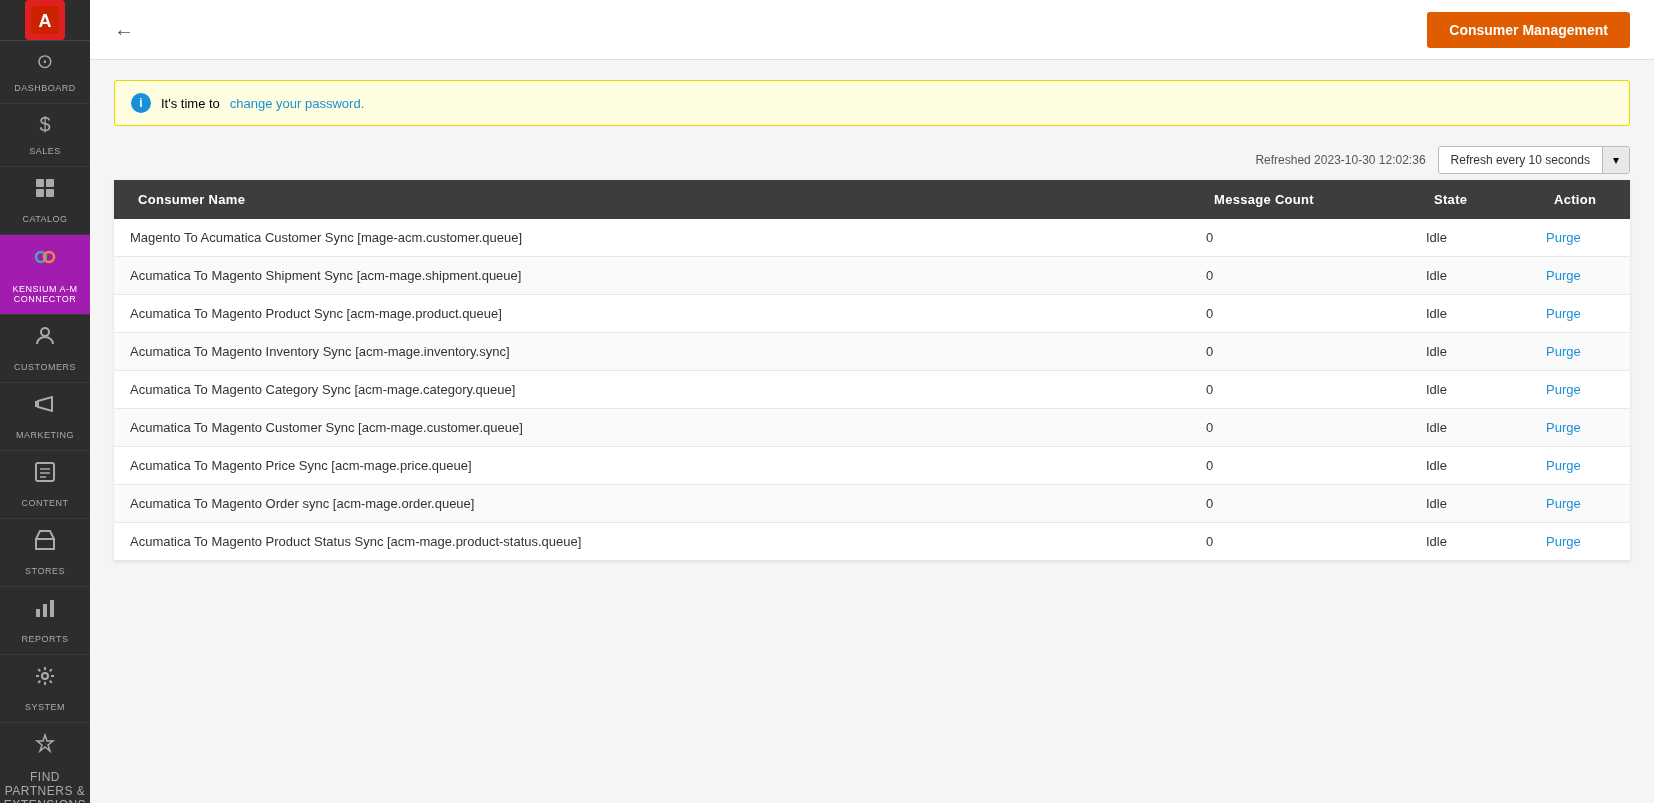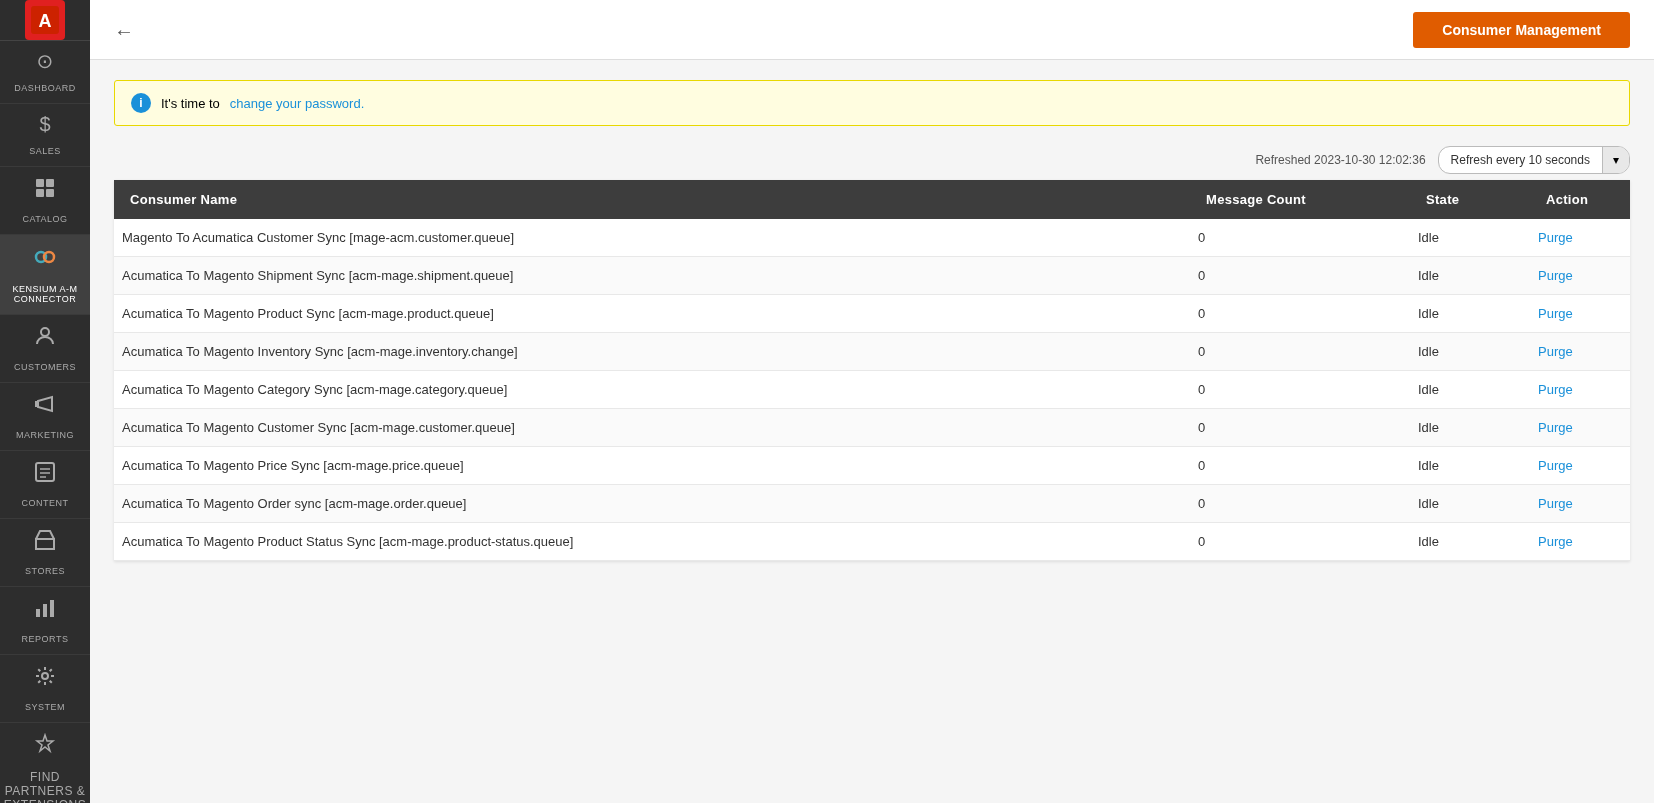--- a/index.html
+++ b/index.html
@@ -44,21 +44,21 @@
       display: flex;
       flex-direction: column;
       align-items: center;
       cursor: pointer;
       color: #aaa;
       font-size: 10px;
       text-align: center;
       gap: 4px;
       border-bottom: 1px solid #3a3a3a;
     }
-    .sidebar-item.active { background: #404040; color: #fff; }
+    .sidebar-item.active { background: #a21caf; color: #fff; }
     .sidebar-icon { font-size: 20px; line-height: 1; }
     .sidebar-label { font-size: 9px; text-transform: uppercase; letter-spacing: 0.5px; margin-top: 8px; }
 
     
     .main {
       flex: 1;
       display: flex;
       flex-direction: column;
       overflow: hidden;
     }
@@ -76,21 +76,21 @@
     .back-arrow {
       margin-right: auto;
       cursor: pointer;
       color: #555;
       font-size: 20px;
     }
     .btn-consumer-management {
       background: #e05c00;
       color: white;
       border: none;
-      padding: 10px 29px;
+      padding: 10px 22px;
       font-size: 14px;
       font-weight: 600;
       border-radius: 3px;
       cursor: pointer;
     }
 
     
     .content {
       flex: 1;
       overflow-y: auto;
@@ -131,21 +131,21 @@
       justify-content: flex-end;
       gap: 12px;
       margin-bottom: 6px;
       font-size: 12px;
       color: #555;
     }
     .refresh-dropdown {
       display: flex;
       align-items: center;
       border: 1px solid #bbb;
-      border-radius: 12px;
+      border-radius: 3px;
       overflow: hidden;
       background: white;
     }
     .refresh-dropdown-label {
       padding: 6px 12px;
       font-size: 12px;
       color: #333;
     }
     .refresh-dropdown-btn {
       background: #e8e8e8;
@@ -161,41 +161,41 @@
       width: 100%;
       border-collapse: collapse;
       background: white;
       box-shadow: 0 1px 3px rgba(0,0,0,0.1);
     }
     .data-table thead tr {
       background: #3d3d3d;
       color: white;
     }
     .data-table thead th {
-      padding: 12px 16px;
+      padding: 12px 24px;
       text-align: left;
       font-size: 13px;
       font-weight: 600;
       letter-spacing: 0.3px;
     }
     .data-table thead th:nth-child(2) { width: 220px; }
     .data-table thead th:nth-child(3) { width: 120px; }
     .data-table thead th:nth-child(4) { width: 100px; }
     .data-table tbody tr {
       border-bottom: 1px solid #e8e8e8;
     }
     .data-table tbody tr:nth-child(even) { background: #fafafa; }
     .data-table tbody tr:nth-child(odd) { background: #fff; }
     .data-table tbody tr.highlighted {
       background: #e8f4ff;
       outline: 2px solid #cc0000;
       outline-offset: -2px;
     }
     .data-table tbody td {
-      padding: 11px 8px;
+      padding: 11px 16px;
       font-size: 13px;
       color: #333;
     }
     .state-idle { color: #e05c00; }
     .action-purge { color: #1a90d9; cursor: pointer; }
   </style>
 </head>
 <body>
 
 <nav class="sidebar">
@@ -347,21 +347,21 @@
             <td class="state-idle">Idle</td>
             <td><a class="action-purge">Purge</a></td>
           </tr>
           <tr>
             <td>Acumatica To Magento Product Sync [acm-mage.product.queue]</td>
             <td>0</td>
             <td class="state-idle">Idle</td>
             <td><a class="action-purge">Purge</a></td>
           </tr>
           <tr>
-            <td>Acumatica To Magento Inventory Sync [acm-mage.inventory.change]</td>
+            <td>Acumatica To Magento Inventory Sync [acm-mage.inventory.sync]</td>
             <td>0</td>
             <td class="state-idle">Idle</td>
             <td><a class="action-purge">Purge</a></td>
           </tr>
           <tr>
             <td>Acumatica To Magento Category Sync [acm-mage.category.queue]</td>
             <td>0</td>
             <td class="state-idle">Idle</td>
             <td><a class="action-purge">Purge</a></td>
           </tr>

